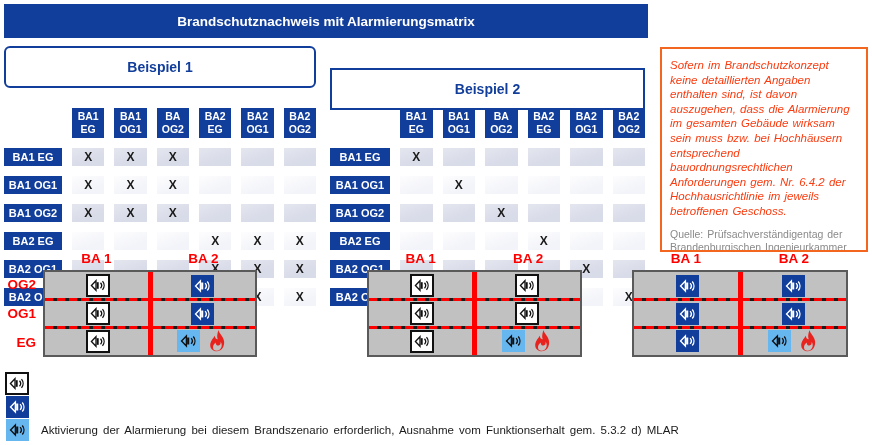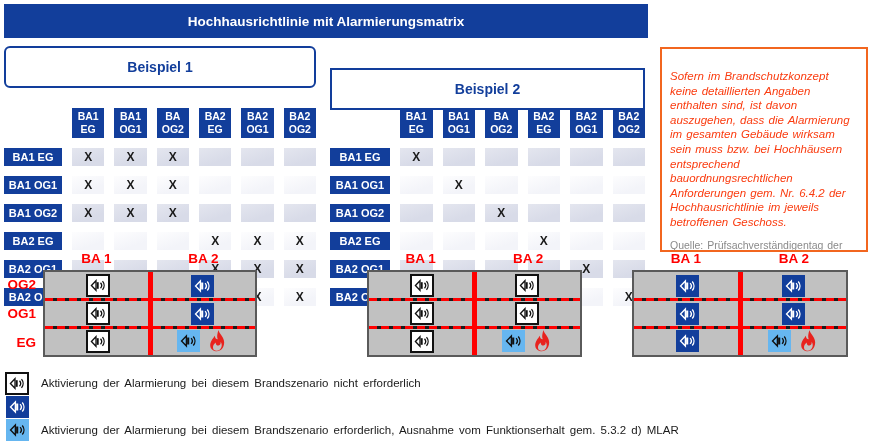--- a/index.html
+++ b/index.html
@@ -33,21 +33,21 @@
   .mh { font-size:10.5px; line-height:1.2; white-space:pre-line; text-align:center; }
   .ml { font-size:11px; }
   .m0 { background:transparent; }
   .mc { display:flex; align-items:center; justify-content:center;
         font-size:12px; font-weight:600; color:#1a1a1a; }
   .rowd { background:linear-gradient(160deg,#e4e6ef 0%,var(--rowdark) 70%); }
   .rowl { background:linear-gradient(160deg,#fdfdfe 0%,var(--rowlight) 70%); }
 
   
   .notebox { position:absolute; left:660px; top:47px; width:208px; height:205px;
-             border:2px solid var(--orange); background:#fff; padding:20px 8px;
+             border:2px solid var(--orange); background:#fff; padding:9px 8px;
              overflow:hidden; }
   .note-it { color:var(--notered); font-style:italic; font-size:11.5px;
              line-height:1.27; font-weight:500; word-spacing:1px; }
   .note-src { color:#8a8a8a; font-size:10.5px; line-height:1.28; margin-top:9px;
               word-spacing:1px; }
 
   
   .diagram { position:absolute; top:251px; }
   .balabels { display:flex; height:17px;justify-content:flex-end; }
   .balabels span { flex:1; text-align:center; color:var(--red); font-weight:bold;
@@ -75,21 +75,21 @@
   .lg-row { display:flex; align-items:center; height:22.5px; gap:11px; }
   .lg-icwrap { width:26px; display:flex; justify-content:center; }
   .lg-text { font-size:11.5px; color:#1a1a1a; word-spacing:2px; }
 </style>
 </head>
 <body>
 
 <div class="page">
 
   <div class="hdr-left">
-    <span>Hochhausrichtlinie mit Alarmierungsmatrix</span>
+    <span>Brandschutznachweis mit Alarmierungsmatrix</span>
   </div>
 
 
   <div class="bx bx1">
     <span>Beispiel 1</span>
   </div>
 
   <div class="bx bx2">
     <span>Beispiel 2</span>
   </div>
@@ -468,21 +468,20 @@
         <span class="lg-icwrap">
           <span class="b-ic ic-white">
             <svg viewBox="0 0 18 16" width="100%" height="100%">
               <polygon points="7,3.2 7,12.8 2.4,8" fill="none" stroke="#111" stroke-width="1.3"></polygon>
               <rect x="7.7" y="4.7" width="2" height="6.6" fill="#111"></rect>
               <path d="M11.5 5.3 A4 4 0 0 1 11.5 10.7" fill="none" stroke="#111" stroke-width="1.3"></path>
               <path d="M13.5 3.7 A6.6 6.6 0 0 1 13.5 12.3" fill="none" stroke="#111" stroke-width="1.3"></path>
             </svg>
           </span>
         </span>
-        <span class="lg-text">Aktivierung der Alarmierung bei diesem Brandszenario nicht erforderlich</span>
       </div>
       <div class="lg-row">
         <span class="lg-icwrap">
           <span class="b-ic ic-darkblue">
             <svg viewBox="0 0 18 16" width="100%" height="100%">
               <polygon points="7,3.2 7,12.8 2.4,8" fill="none" stroke="#fff" stroke-width="1.3"></polygon>
               <rect x="7.7" y="4.7" width="2" height="6.6" fill="#fff"></rect>
               <path d="M11.5 5.3 A4 4 0 0 1 11.5 10.7" fill="none" stroke="#fff" stroke-width="1.3"></path>
               <path d="M13.5 3.7 A6.6 6.6 0 0 1 13.5 12.3" fill="none" stroke="#fff" stroke-width="1.3"></path>
             </svg>

